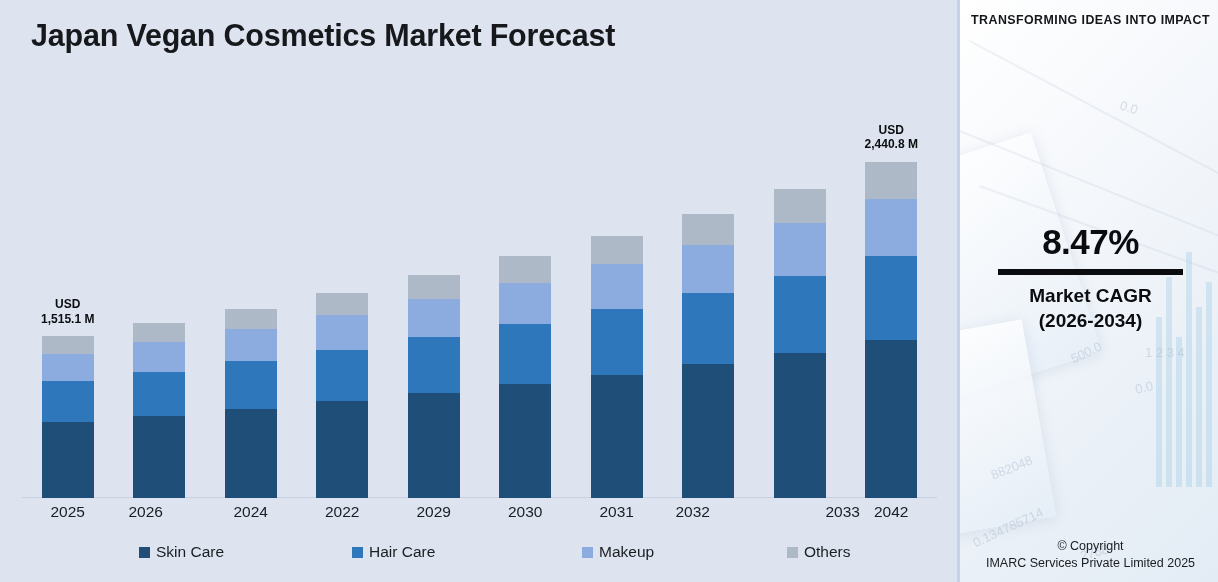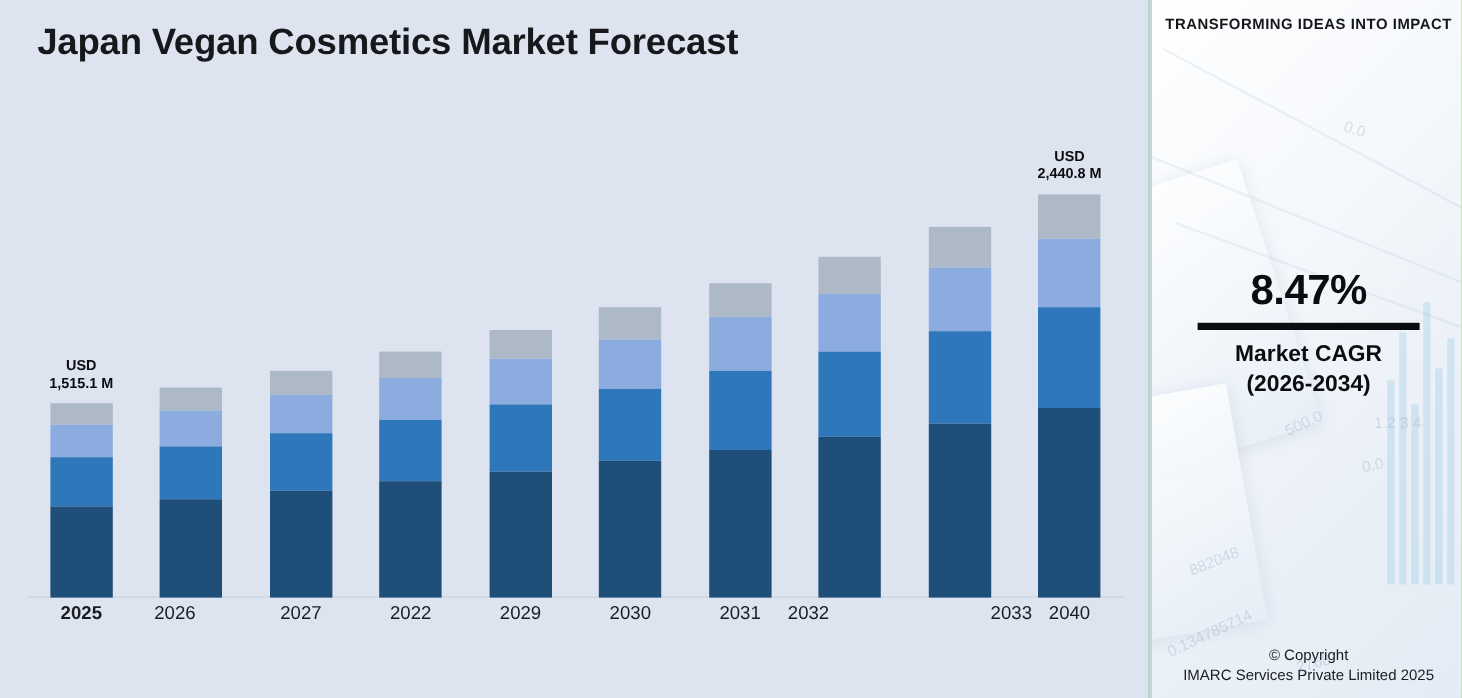--- a/index.html
+++ b/index.html
@@ -6,21 +6,21 @@
   html, body {
     width: 1218px; height: 582px;
     font-family: "Liberation Sans", sans-serif;
     overflow: hidden;
     background: #dde4f0;
   }
   #root {
     position: relative;
     width: 1218px; height: 582px;
     display: flex;
-    background: #84cc16;
+    background: #ffffff;
   }
 
   
   #chart-panel {
     position: relative;
     width: 957px; height: 582px;
     background: #dde4f0;
     flex: 0 0 957px;
   }
 
@@ -240,32 +240,50 @@
             <div class="seg seg-skin" style="height: 47.0747%;"></div>
           </div>
           <div class="val-label" style="bottom: 346px;">
             <div>USD</div>
             <div>2,440.8 M</div>
           </div>
         </div>
       </div>
 
     <div id="xaxis">
-        <div class="xtick" style="left: 0px; font-weight: bold;">2025</div>
+        <div class="xtick" style="left: 0px;">2025</div>
         <div class="xtick" style="left: 78px;">2026</div>
-        <div class="xtick" style="left: 183px;">2027</div>
+        <div class="xtick" style="left: 183px;">2024</div>
         <div class="xtick" style="left: 274.5px;">2022</div>
         <div class="xtick" style="left: 366px;">2029</div>
         <div class="xtick" style="left: 457.5px;">2030</div>
         <div class="xtick" style="left: 549px;">2031</div>
-        <div class="xtick" style="left: 606px;">2032</div>
+        <div class="xtick" style="left: 625px;">2032</div>
         <div class="xtick" style="left: 775px;">2033</div>
-        <div class="xtick" style="left: 823.5px;">2040</div>
+        <div class="xtick" style="left: 823.5px;">2042</div>
       </div>
 
+    <div id="legend">
+        <div class="legend-item" style="left: 117px;">
+          <span class="legend-swatch" style="background: rgb(31, 78, 121);"></span>
+          <span>Skin Care</span>
+        </div>
+        <div class="legend-item" style="left: 330px;">
+          <span class="legend-swatch" style="background: rgb(46, 119, 187);"></span>
+          <span>Hair Care</span>
+        </div>
+        <div class="legend-item" style="left: 560px;">
+          <span class="legend-swatch" style="background: rgb(140, 171, 223);"></span>
+          <span>Makeup</span>
+        </div>
+        <div class="legend-item" style="left: 765px;">
+          <span class="legend-swatch" style="background: rgb(174, 185, 200);"></span>
+          <span>Others</span>
+        </div>
+      </div>
   </div>
 
   <div id="brand-panel">
 
     <div class="bg-sheet" style="left:-40px; top:150px; width:150px; height:230px; transform:rotate(-18deg);"></div>
     <div class="bg-sheet" style="left:-60px; top:330px; width:140px; height:200px; transform:rotate(-10deg);"></div>
     <div class="bg-diag" style="left:10px; top:40px; width:300px; height:1.5px; transform:rotate(28deg);"></div>
     <div class="bg-diag" style="left:0px; top:130px; width:300px; height:1.5px; transform:rotate(22deg);"></div>
     <div class="bg-diag" style="left:20px; top:185px; width:280px; height:1.5px; transform:rotate(20deg);"></div>
     <div class="bg-bar" style="left:196px; height:170px;"></div>

